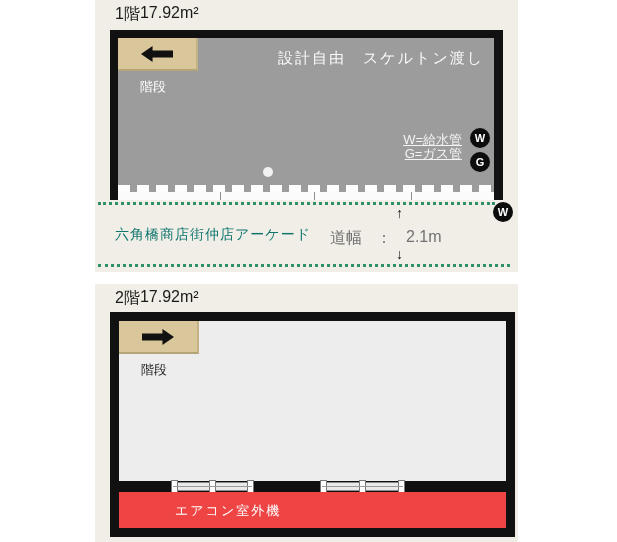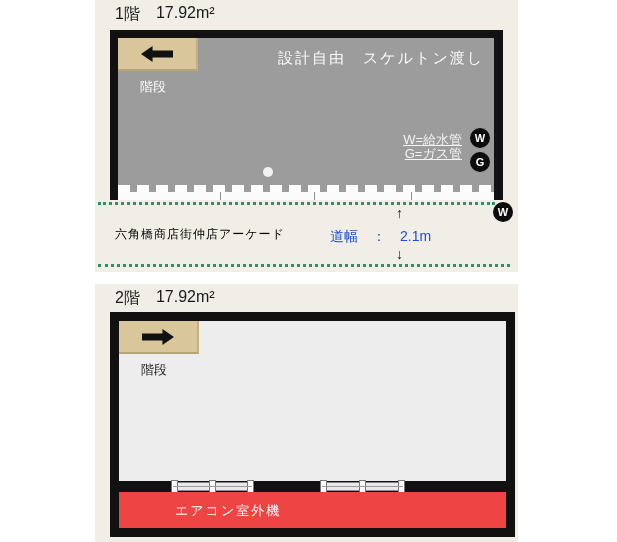--- a/index.html
+++ b/index.html
@@ -5,21 +5,21 @@
   html,body { margin:0; padding:0; background:#ffffff; }
   .page {
     position:relative; width:617px; height:542px; background:#ffffff;
     font-family:"Liberation Sans","DejaVu Sans",sans-serif; overflow:hidden;
     color:#1c1c1c;
   }
   .panel { position:absolute; left:95px; width:423px; background:#f0eee7; }
   #panel1 { top:0; height:272px; }
   #panel2 { top:284px; height:328px; }
 
-  .hdr { position:absolute; left:20px; top:4px; display:flex; gap:16px;
+  .hdr { position:absolute; left:20px; top:4px; display:flex; 
          font-size:16px; color:#1a1a1a; }
   .usage { position:absolute; left:238px; top:5px; font-size:15px; color:#1a1a1a; }
 
   
   .room1 {
     position:absolute; left:15px; top:30px; width:393px; height:170px;
     background:#9c9c9c; box-sizing:border-box;
     border-style:solid; border-color:#111; border-width:8px 9px 0 8px;
   }
   .stairs {
@@ -50,23 +50,23 @@
   .tick.t1 { left:27%; } .tick.t2 { left:52%; } .tick.t3 { left:78%; }
 
   
   .dotline { position:absolute; height:0; border-top:3px dotted #2f9068; }
   #dotline1 { left:3px; width:397px; top:202px; }
   #dotline2 { left:3px; width:412px; top:264px; }
   .street-badge { left:398px; top:202px; }
   .rw-arrow { position:absolute; font-size:14px; font-weight:bold; color:#111; line-height:1; }
   .rw-up { left:301px; top:206px; }
   .rw-down { left:301px; top:247px; }
-  .street-name { position:absolute; left:20px; top:226px; font-size:12px;
-                 color:#000000; letter-spacing:1px; white-space:nowrap; }
-  .roadwidth { position:absolute; left:235px; top:228px; font-size:14px; color:#1d4ed8;
+  .street-name { position:absolute; left:20px; top:226px; font-size:14px;
+                 color:#0f766e; letter-spacing:1px; white-space:nowrap; }
+  .roadwidth { position:absolute; left:235px; top:228px; font-size:16px; color:#737373;
                display:flex; gap:14px; }
 
   
   .room2 {
     position:absolute; left:15px; top:28px; width:405px; height:225px;
     background:#ededed; box-sizing:border-box; border:9px solid #111;
   }
   .stairs-label-2 { position:absolute; left:22px; top:40px; color:#222; font-size:13px; }
   .wall { position:absolute; left:0; right:0; top:160px; height:11px; background:#101010; }
   .win { position:absolute; top:1px; height:9px; background:#e9e9e9;

